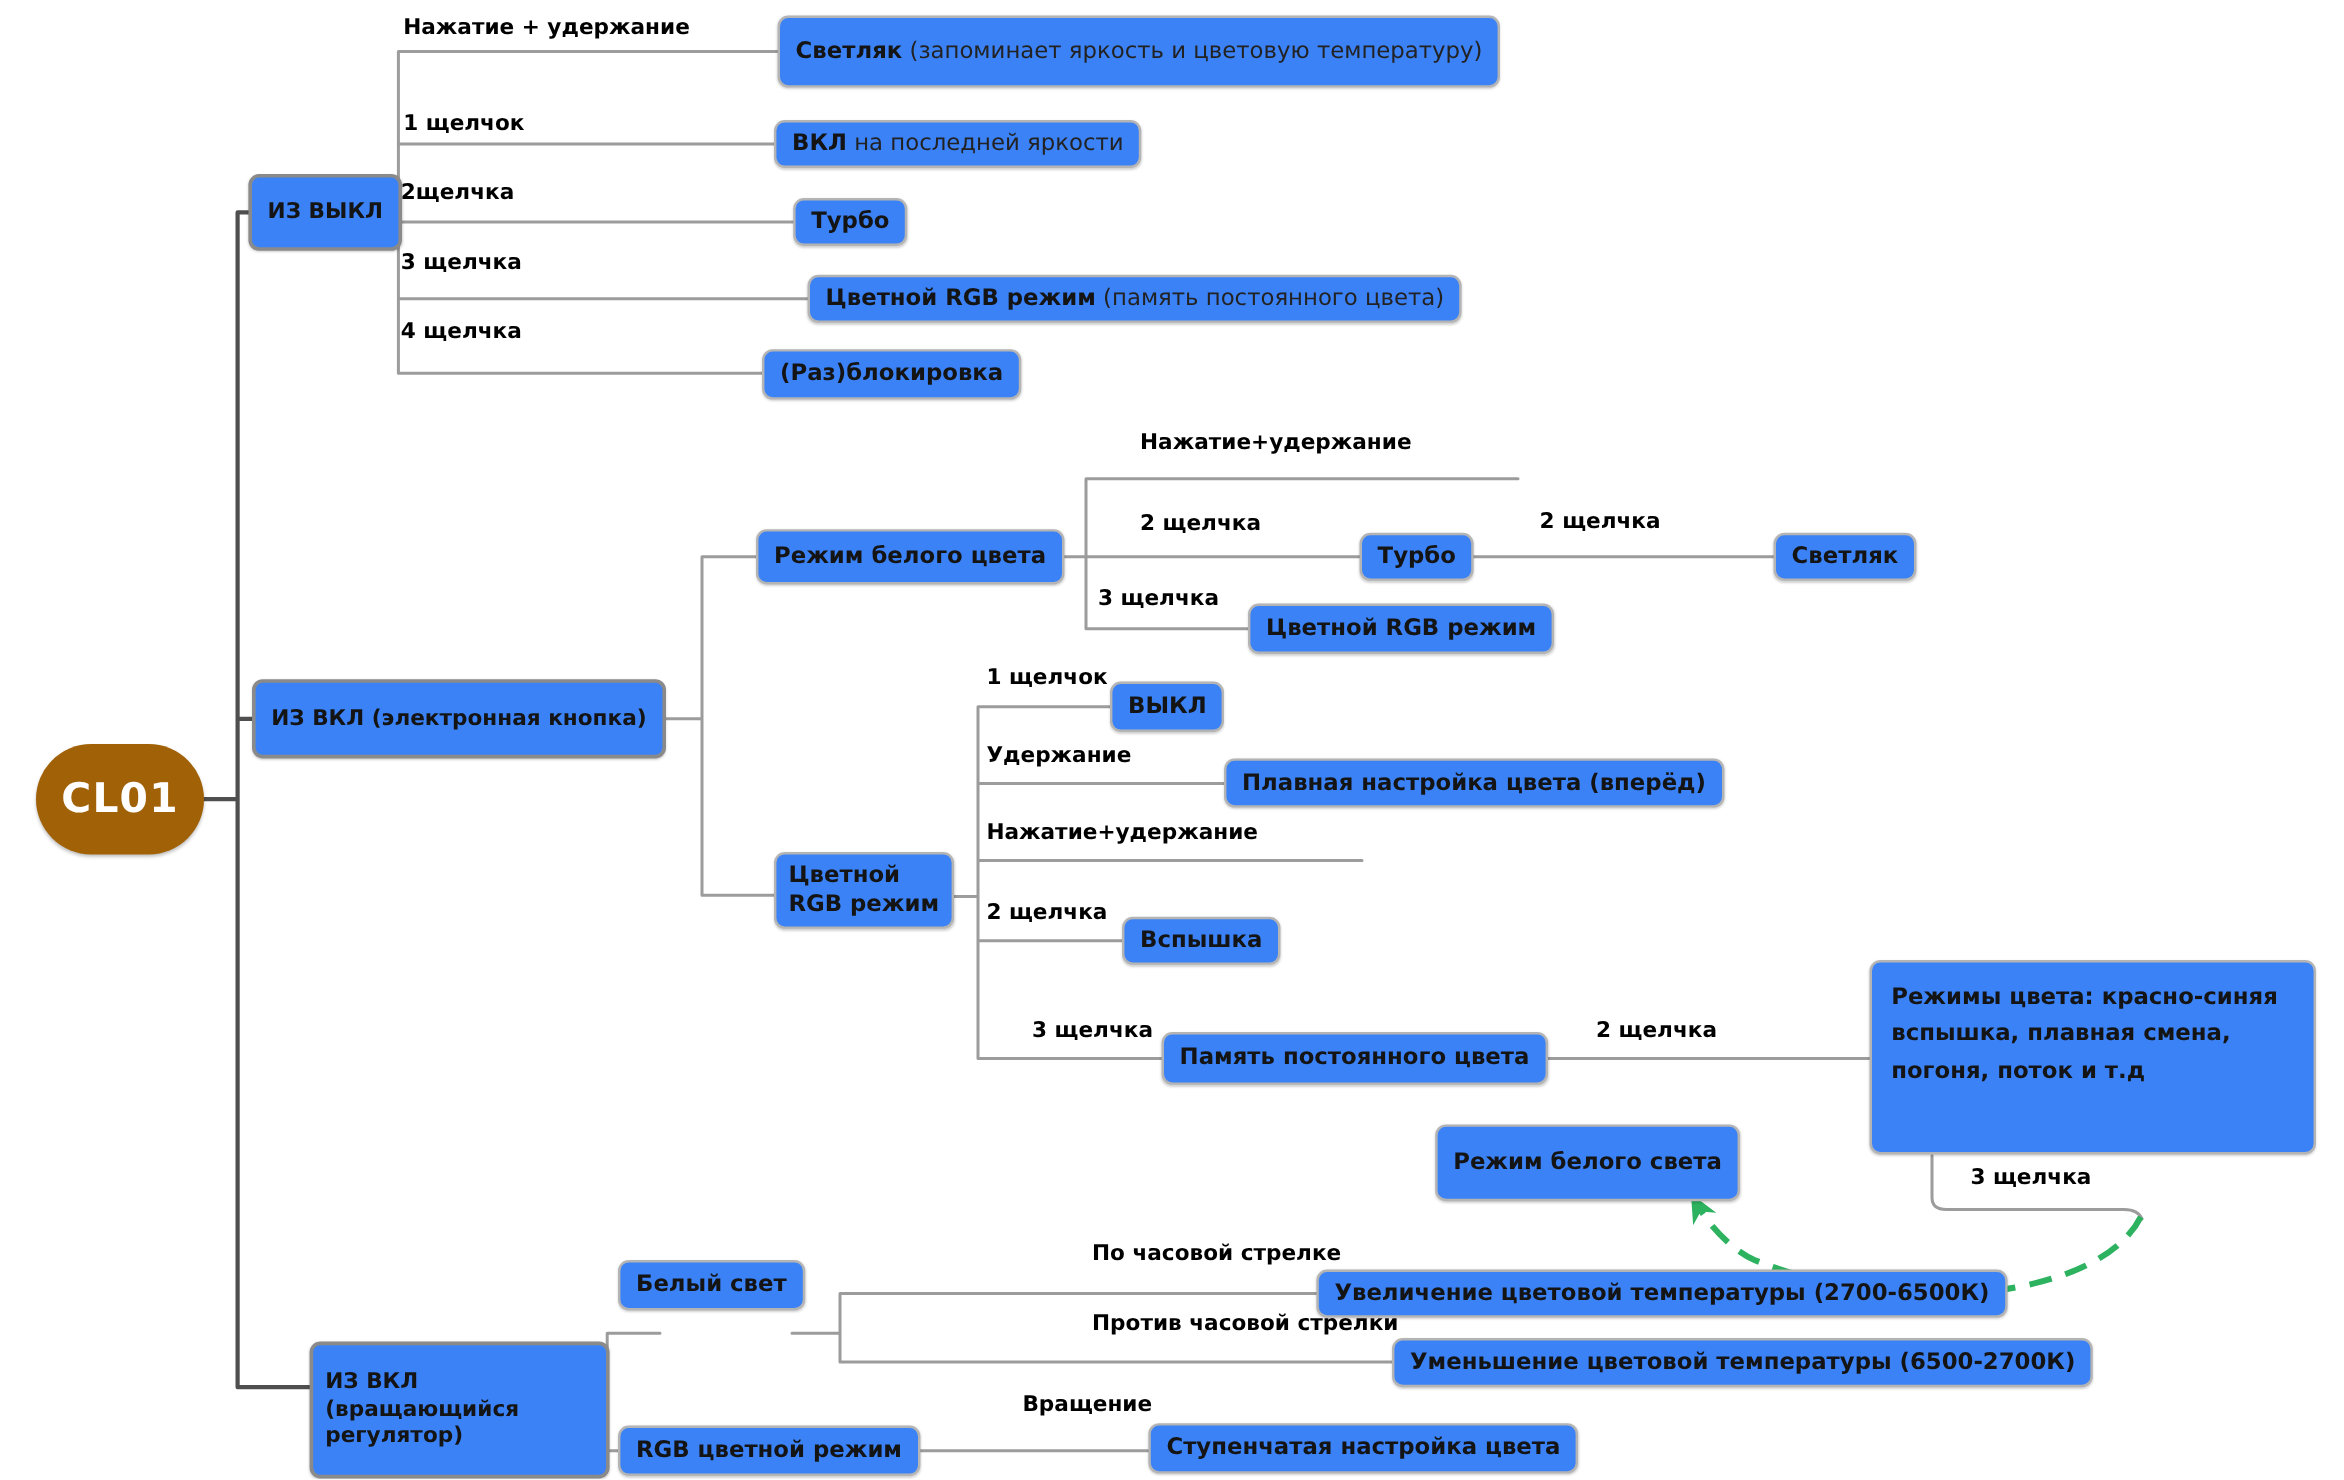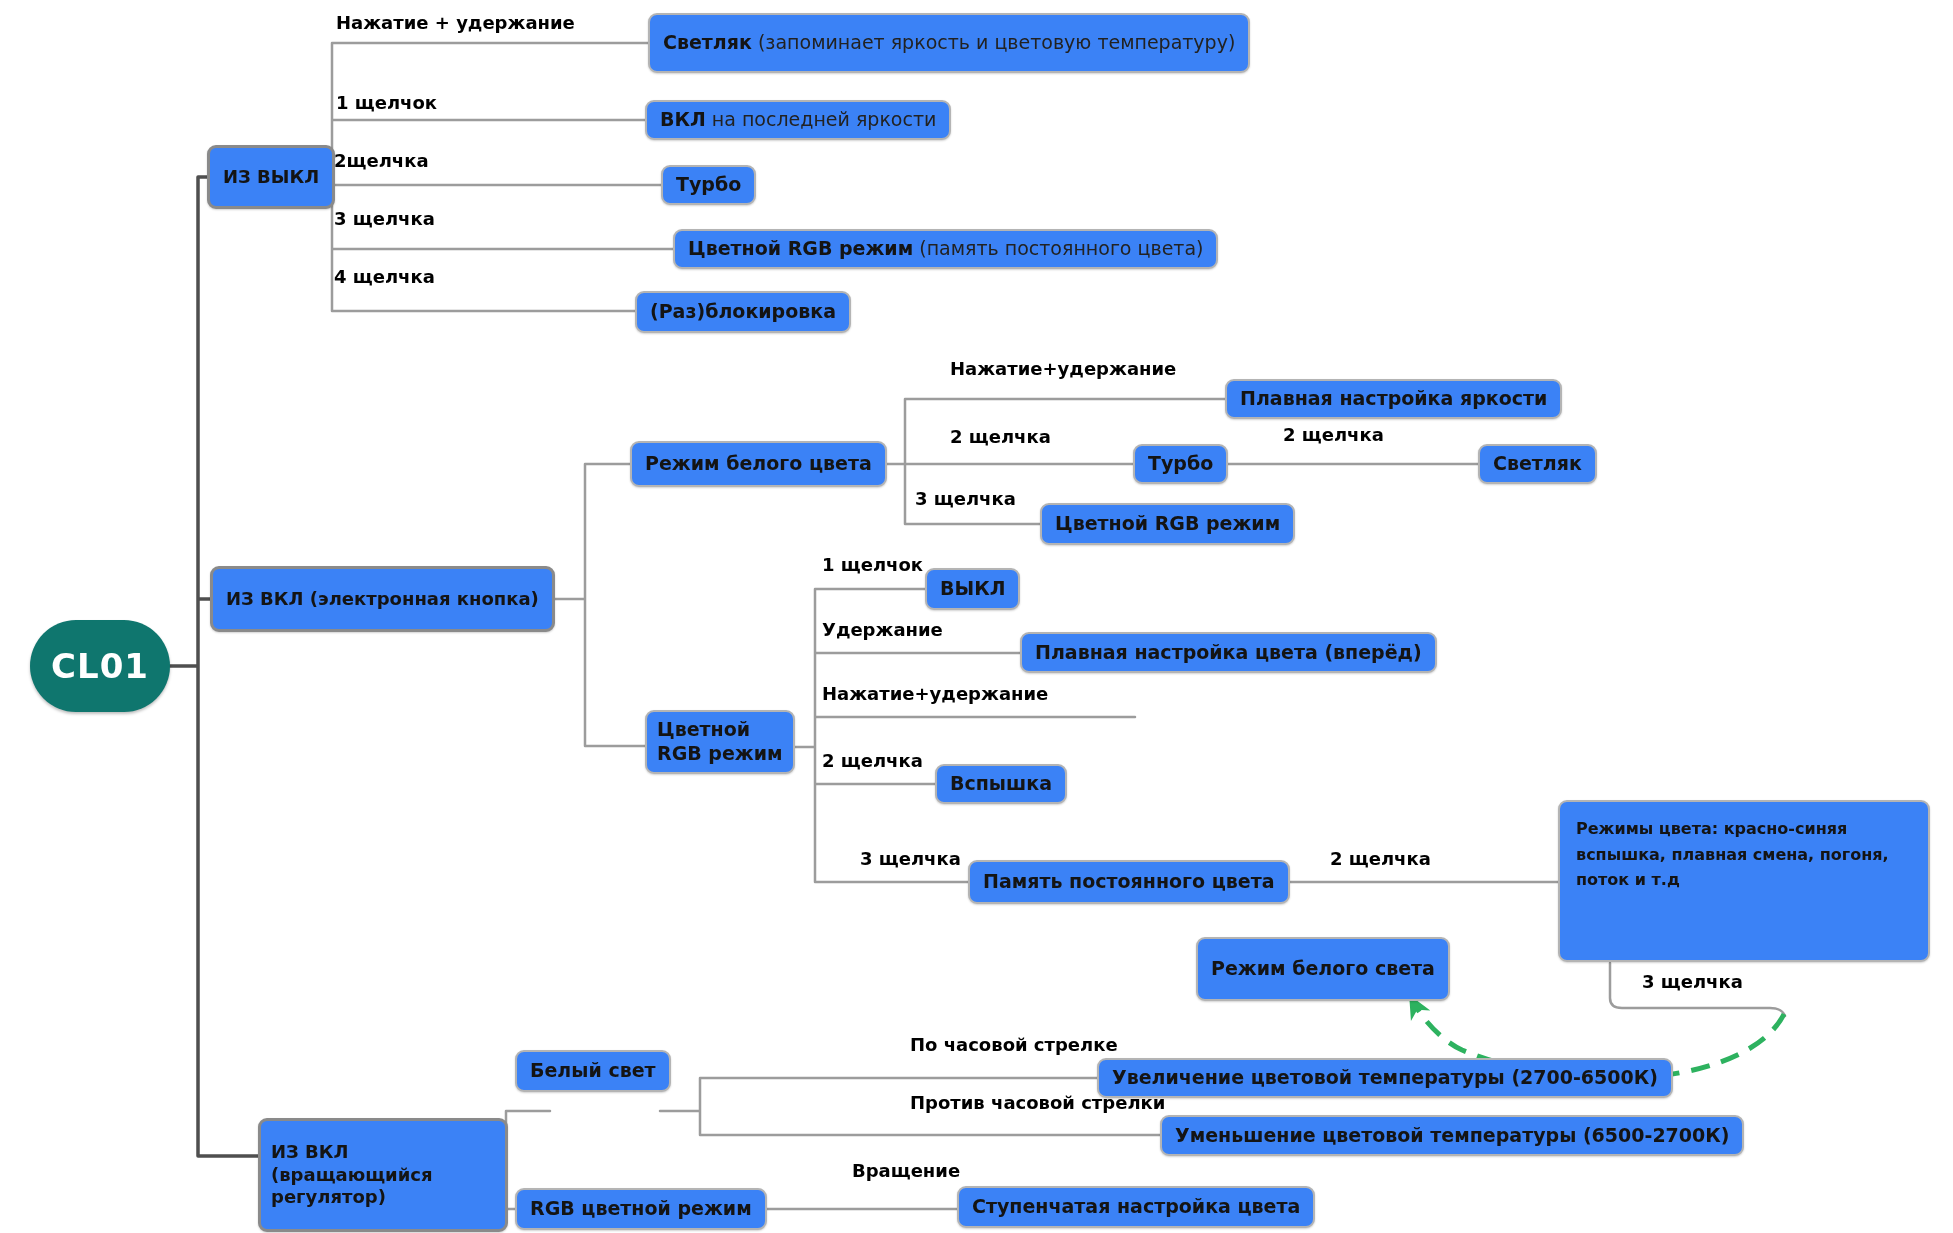--- a/index.html
+++ b/index.html
@@ -7,22 +7,22 @@
           font-family:"DejaVu Sans","Liberation Sans",sans-serif;}
   svg.wires{position:absolute;left:0;top:0;z-index:1;}
   .node{position:absolute;z-index:2;background:#3b82f6;border:2.5px solid #b4b4b4;border-radius:9px;
         padding:4px 13px;display:flex;align-items:center;justify-content:center;
         font-size:19px;font-weight:bold;color:#141414;white-space:nowrap;
         box-shadow:0 1px 2px rgba(0,0,0,.18);box-sizing:border-box;line-height:1.25;}
   .node .rest{font-weight:400;color:#222;}
   .node.branch{border-color:#8a8a8a;border-width:3px;font-size:18px;text-align:left;}
   .node.multi{white-space:normal;}
   .node.bigbox{align-items:flex-start;justify-content:center;text-align:left;
-               padding:14px 16px;line-height:1.6;font-size:16px;}
-  .node.pill{background:#0f766e;border:none;border-radius:46px;color:#fff;
+               padding:14px 16px;line-height:1.6;font-size:19px;}
+  .node.pill{background:#a16207;border:none;border-radius:46px;color:#fff;
              font-size:34px;letter-spacing:1px;box-shadow:0 2px 3px rgba(0,0,0,.25);}
   .lbl{position:absolute;z-index:2;font-size:18px;font-weight:bold;color:#000000;white-space:nowrap;text-align:right;}
 </style>
 </head>
 <body>
 
 <div id="canvas">
 
   <svg class="wires" width="1953" height="1233" viewBox="0 0 1953 1233">
     <defs>
@@ -73,23 +73,20 @@
     </div>
   <div class="node" style="left:673px;top:229px;height:40px">
     <span><b>Цветной RGB режим</b><span class="rest"> (память постоянного цвета)</span></span>
     </div>
   <div class="node" style="left:635px;top:291px;height:42px">
     <b>(Раз)блокировка</b>
     </div>
 
   <div class="node" style="left:630px;top:441px;height:46px">
     <b>Режим белого цвета</b>
-    </div>
-  <div class="node" style="left:1225px;top:379px;height:40px">
-    <b>Плавная настройка яркости</b>
     </div>
   <div class="node" style="left:1133px;top:444px;height:40px">
     <b>Турбо</b>
     </div>
   <div class="node" style="left:1478px;top:444px;height:40px">
     <b>Светляк</b>
     </div>
   <div class="node" style="left:1040px;top:503px;height:42px">
     <b>Цветной RGB режим</b>
     </div>

